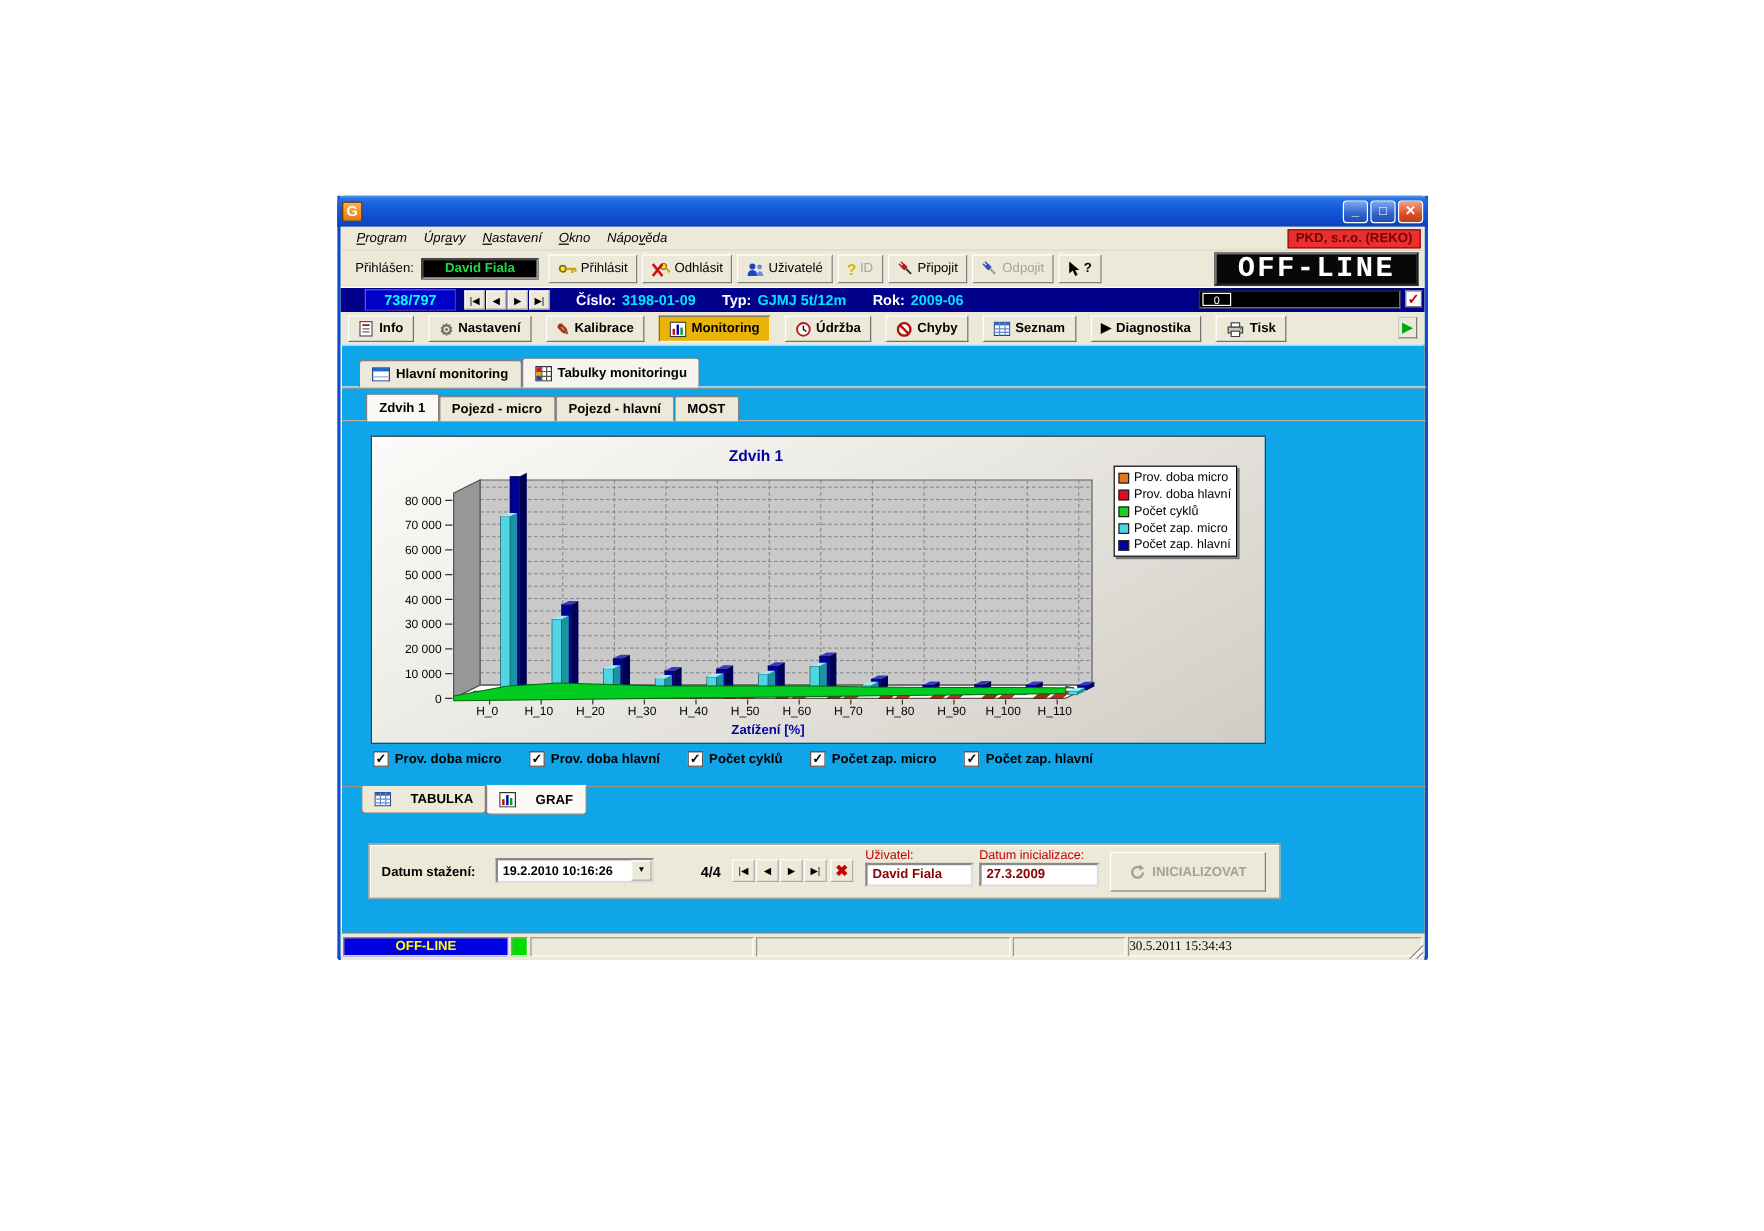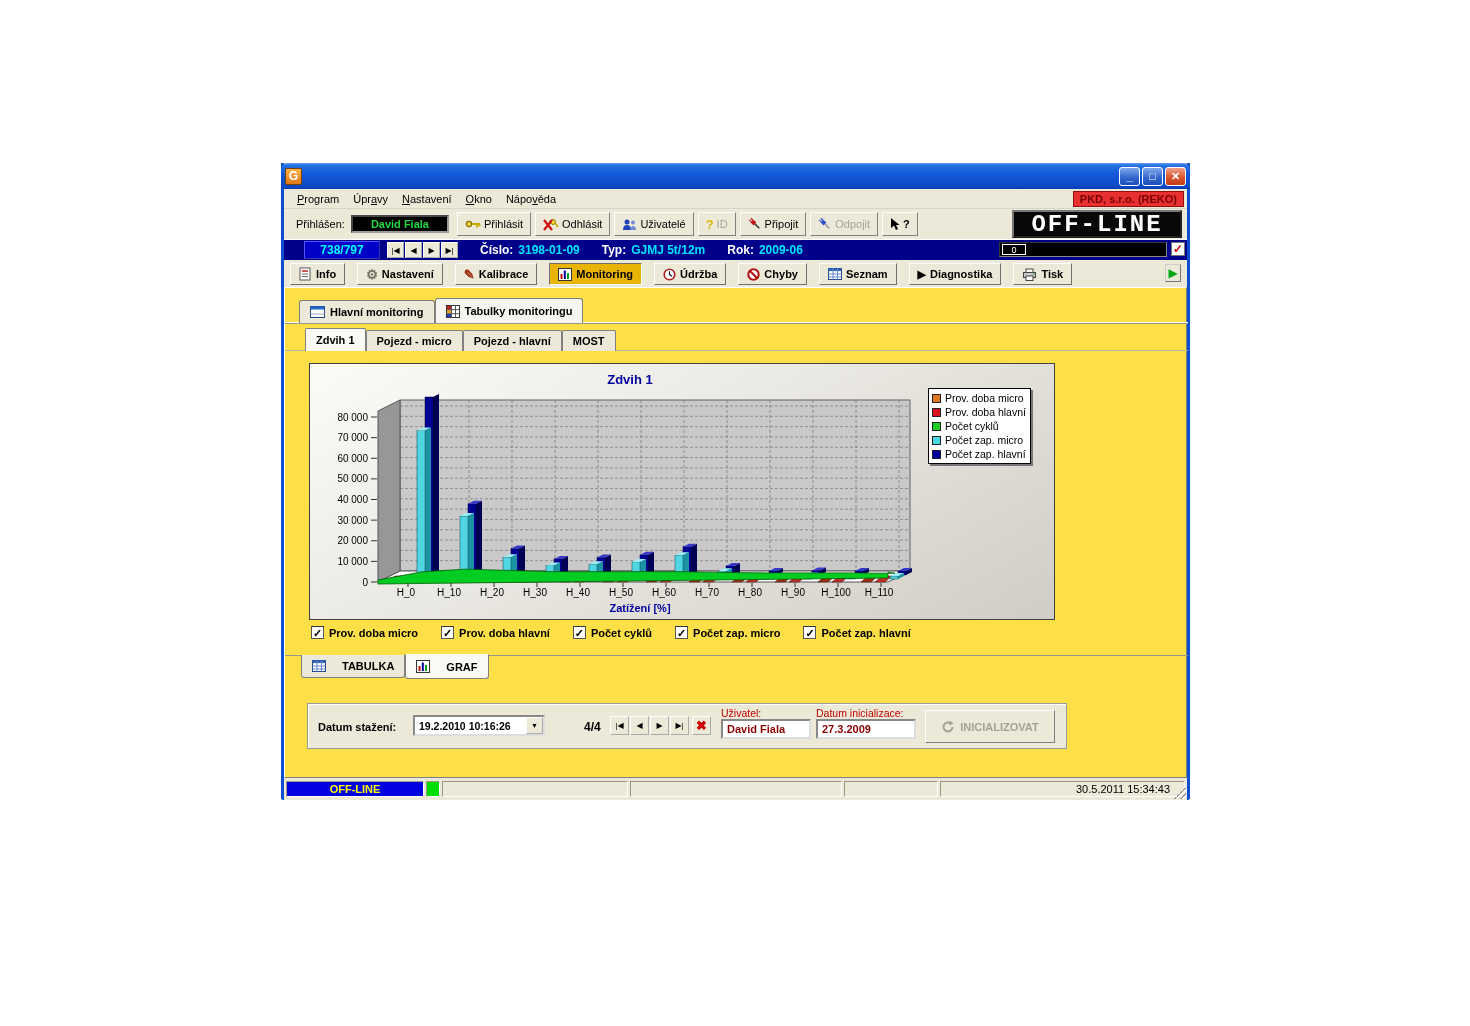--- a/index.html
+++ b/index.html
@@ -16,21 +16,21 @@
     color:#fff;font-weight:bold;font-size:12px;display:flex;align-items:center;justify-content:center;
     margin-right:5px;border-radius:2px;text-shadow:none;}
   .winbtns{margin-left:auto;display:flex;gap:2px;}
   .wbtn{width:21px;height:19px;border-radius:3px;border:1px solid #fff;color:#fff;font-size:11px;
     line-height:16px;text-align:center;font-weight:bold;text-shadow:none;
     background:linear-gradient(#7FA8EF,#2E63C9 60%,#1D4FB8);}
   .wbtn.close{background:linear-gradient(#F0A086,#D8502A 60%,#C23C18);}
   
   .menubar{position:absolute;left:0;top:26px;width:903px;height:20px;background:#ECE9D8;
     display:flex;align-items:center;font-size:11px;padding-left:6px;border-bottom:1px solid #D8D4C8;}
-  .menuitem{padding:2px 7px;color:#000;}
+  .menuitem{padding:2px 7px;color:#000;font-style:italic;}
   .badge{position:absolute;right:3px;top:2px;background:#E83030;color:#7A0000;font-weight:bold;
     font-size:11px;padding:1px 6px;border:1px solid #901010;}
   
   .toolbar{position:absolute;left:0;top:46px;width:903px;height:31px;background:#ECE9D8;
     display:flex;align-items:center;font-size:11px;padding-left:12px;border-bottom:1px solid #fff;}
   .userbox{width:98px;height:18px;background:#000;color:#20D840;font-weight:bold;font-size:11px;
     display:flex;align-items:center;justify-content:center;border:2px inset #9a9a9a;margin:0 8px 0 6px;}
   .tbtn{height:24px;display:flex;align-items:center;gap:3px;padding:0 7px;background:#ECE9D8;
     border:1px solid;border-color:#fff #808080 #808080 #fff;margin-right:4px;font-size:11px;color:#000;}
   .tbtn.disabled{color:#A8A49A;}
@@ -54,21 +54,21 @@
     border:1px solid #777;color:#CC0000;font-size:12px;line-height:13px;text-align:center;font-weight:bold;}
   
   .tabrow{position:absolute;left:0;top:97px;width:903px;height:27px;background:#ECE9D8;
     display:flex;align-items:flex-end;padding:2px 0 2px 6px;}
   .mtab{height:22px;display:flex;align-items:center;gap:4px;padding:0 8px;font-size:11px;font-weight:bold;
     background:#ECE9D8;border:1px solid;border-color:#fff #707070 #707070 #fff;margin-right:12px;color:#000;}
   .mtab.active{background:#eab308;border-color:#707070 #fff #FAF9F4 #707070;}
   .greenplay{position:absolute;right:6px;top:4px;width:16px;height:18px;border:1px outset #ccc;
     background:#ECE9D8;color:#00A814;font-size:12px;text-align:center;line-height:17px;}
   
-  .content{position:absolute;left:0;top:124px;width:903px;height:491px;background:#fde047;
+  .content{position:absolute;left:0;top:124px;width:903px;height:491px;background:#0ea5e9;
     border:1px solid;border-color:#fff #808080 #808080 #fff;}
   .subtabs{position:absolute;left:14px;top:10px;display:flex;align-items:flex-end;}
   .stab{height:23px;display:flex;align-items:center;gap:5px;padding:0 10px;font-size:11px;font-weight:bold;
     background:#ECE9D8;border:1px solid #808080;border-bottom:none;border-radius:3px 3px 0 0;color:#000;}
   .stab.active{background:#F5F4EE;height:25px;}
   .subline{position:absolute;left:0;top:34px;width:903px;border-top:1px solid #fff;border-bottom:1px solid #9a9789;}
   .viewtabs{position:absolute;left:20px;top:40px;display:flex;align-items:flex-end;}
   .vtab{height:21px;display:flex;align-items:center;padding:0 10px;font-size:11px;font-weight:bold;
     background:#ECE9D8;border:1px solid #808080;border-bottom:none;border-radius:2px 2px 0 0;color:#000;}
   .vtab.active{background:#FAF9F4;height:23px;}
@@ -111,21 +111,21 @@
   .initbtn{position:absolute;left:617px;top:6px;width:130px;height:33px;background:#ECE9D8;
     border:1px solid;border-color:#fff #808080 #808080 #fff;color:#A5A199;font-weight:bold;font-size:11px;
     display:flex;align-items:center;justify-content:center;gap:5px;}
   
   .statusbar{position:absolute;left:0;top:615px;width:903px;height:22px;background:#ECE9D8;
     display:flex;align-items:center;padding:2px;font-size:11px;gap:2px;}
   .spanel{height:16px;border:1px solid;border-color:#9a9789 #fff #fff #9a9789;}
   .sp1{width:138px;background:#0000E0;color:#FFFF00;font-weight:bold;text-align:center;line-height:14px;}
   .sp2{width:14px;background:#00DD00;}
   .sp3{width:186px;}.sp4{width:212px;}.sp5{width:94px;}
-  .sp6{flex:1;text-align:right;padding-right:14px;line-height:14px;}
+  .sp6{flex:1;padding-right:14px;line-height:14px;font-family:Liberation Serif, serif;}
   .grip{position:absolute;right:1px;bottom:1px;width:12px;height:12px;
     background:linear-gradient(135deg,transparent 50%,#999 50%,#999 58%,#fff 58%,#fff 66%,transparent 66%,transparent 74%,#999 74%,#999 82%,#fff 82%,#fff 90%,transparent 90%);}
   u{text-decoration:underline;}
   .icon{display:inline-flex;align-items:center;}
 </style>
 </head>
 <body>
 
 <div class="window">
 

